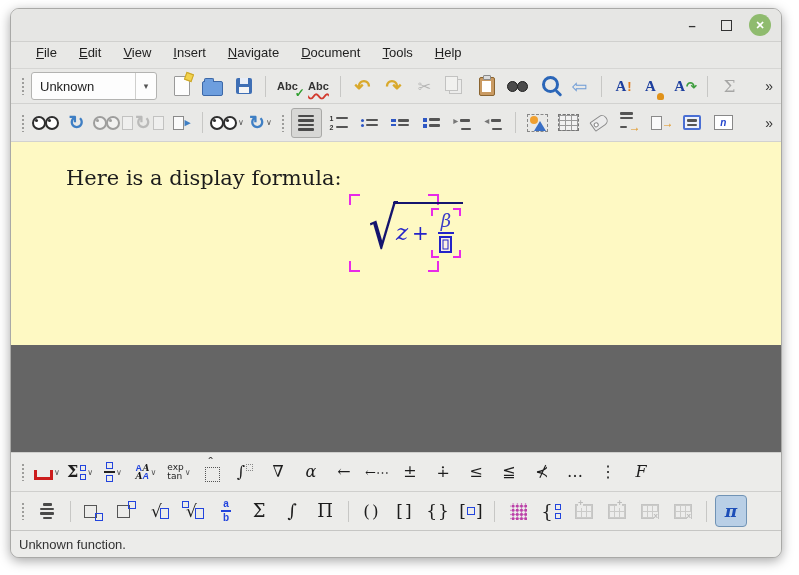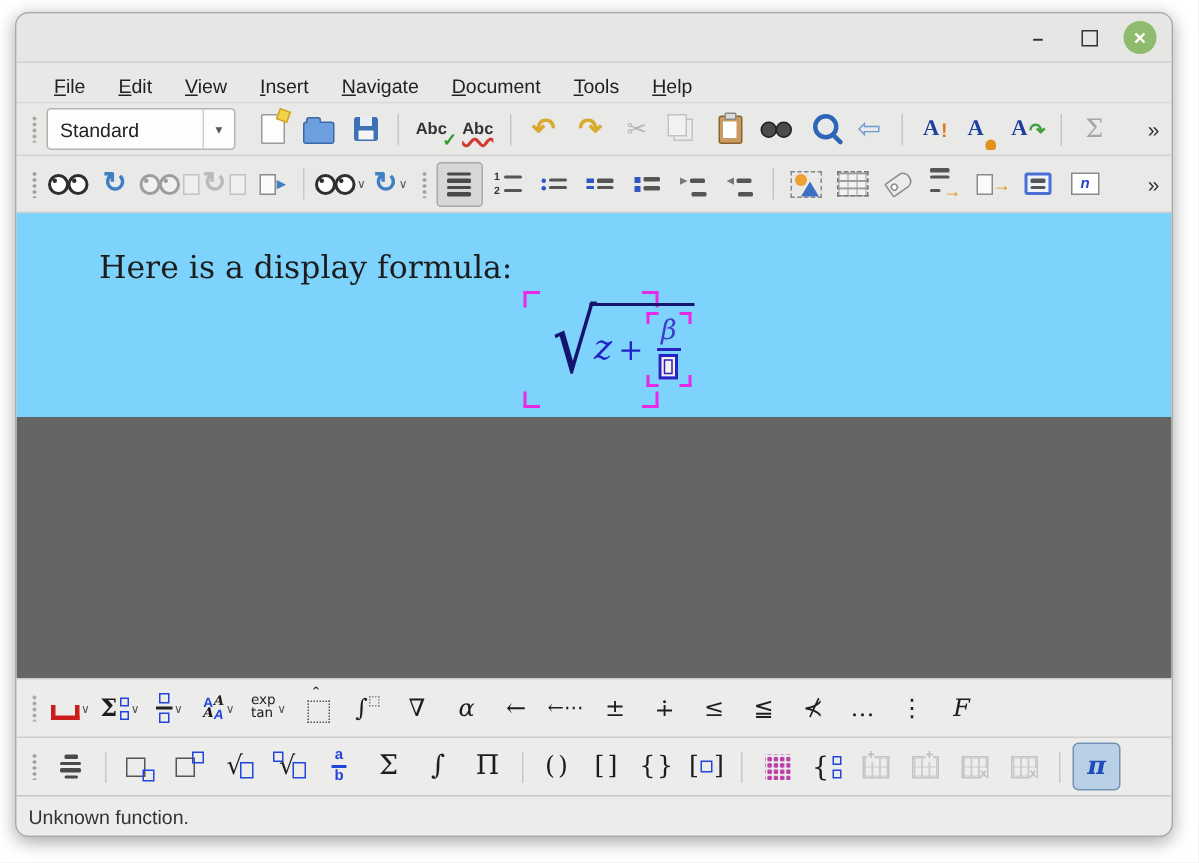--- a/index.html
+++ b/index.html
@@ -11,21 +11,21 @@
   
   .titlebar{height:32px;background:#e6e6e4;display:flex;align-items:center;position:relative;
             border-bottom:1px solid #d0d0ce;flex:0 0 auto;}
   .title{position:absolute;left:0;right:0;text-align:center;font-size:13.5px;font-weight:bold;color:#2e2e2e;}
   .winbtns{margin-left:auto;display:flex;align-items:center;gap:12px;padding-right:10px;z-index:2;}
   .wbtn{width:22px;height:22px;display:flex;align-items:center;justify-content:center;font-size:13px;color:#333;}
   .wbtn.min{font-weight:bold;}
   .maxsq{width:9px;height:9px;border:1.5px solid #333;}
   .wbtn.close{background:#8fbb6e;border-radius:50%;color:#fff;font-size:11px;font-weight:bold;}
   
-  .menubar{height:26px;background:#e8e8e6;display:flex;align-items:flex-end;padding-left:14px;
+  .menubar{height:26px;background:#e8e8e6;display:flex;align-items:flex-start;padding-left:14px;
            border-bottom:1px solid #d6d6d4;flex:0 0 auto;}
   .menu-item{font-size:13px;color:#222;padding:3px 11px;}
   
   .toolbar{display:flex;align-items:center;background:#e9e9e7;border-bottom:1px solid #d2d2d0;
            padding:0 6px;flex:0 0 auto;}
   .tb1{height:34px;gap:2px;}
   .tb2{height:37px;gap:2px;}
   .handle{width:4px;height:18px;margin:0 4px;
           background-image:radial-gradient(circle,#9d9d9b 1px,transparent 1.3px);background-size:4px 4px;}
   .vsep{width:1px;height:21px;background:#c7c7c5;margin:0 5px;flex:0 0 auto;}
@@ -102,21 +102,21 @@
                        linear-gradient(to bottom,#9a9a9a 1px,transparent 1px);background-size:6px 5px;}
   .icon-tag{width:15px;height:9px;background:#ececec;border:1px solid #8a8a8a;transform:rotate(-35deg);
             border-radius:1px 5px 5px 1px;position:relative;}
   .icon-tag::before{content:"";position:absolute;width:3px;height:3px;border:1px solid #8a8a8a;border-radius:50%;
             background:#fff;left:1px;top:2px;}
   .g-oarrow{color:#e0921a;font-size:12px;font-weight:bold;line-height:1;}
   .icon-index{border:2px solid #4a6fd4;border-radius:2px;padding:2px 2px;background:#eef2fb;}
   .icon-nbox{width:17px;height:13px;background:#fff;border:1px solid #888;display:flex;align-items:center;
              justify-content:center;font-size:10px;font-weight:bold;color:#2244cc;font-style:italic;}
   
-  .doc-area{background:#7dd3fc;height:136px;flex:0 0 auto;position:relative;
+  .doc-area{background:#fef9c3;height:203px;flex:0 0 auto;position:relative;
             font-family:"DejaVu Serif",serif;color:#1c1c1c;border-bottom:0;}
   .para{position:absolute;left:55px;top:24px;font-size:21px;}
   .formula-wrap{position:absolute;left:338px;top:52px;width:90px;height:78px;}
   .oc{position:absolute;width:9px;height:9px;border:0 solid #e82ae8;}
   .oc.tl{left:0;top:0;border-top-width:2px;border-left-width:2px;}
   .oc.tr{right:0;top:0;border-top-width:2px;border-right-width:2px;}
   .oc.bl{left:0;bottom:0;border-bottom-width:2px;border-left-width:2px;}
   .oc.br{right:0;bottom:0;border-bottom-width:2px;border-right-width:2px;}
   .formula{position:absolute;left:12px;top:8px;display:flex;align-items:flex-start;color:#2323c8;}
   .radical{font-size:58px;line-height:.92;color:#14146e;font-family:"DejaVu Sans",sans-serif;
@@ -211,21 +211,21 @@
     <div class="menu-item"><u>I</u>nsert</div>
     <div class="menu-item"><u>N</u>avigate</div>
     <div class="menu-item"><u>D</u>ocument</div>
     <div class="menu-item"><u>T</u>ools</div>
     <div class="menu-item"><u>H</u>elp</div>
   </div>
 
   <div class="toolbar tb1">
     <div class="handle"></div>
     <div class="combo">
-      <span>Standard</span>
+      <span>Unknown</span>
       <span class="arrow">▾</span>
     </div>
     <div class="btn">
         <span class="icon-page"></span>
       </div>
     <div class="btn">
         <span class="icon-folder"></span>
       </div>
     <div class="btn">
         <span class="icon-floppy"></span>

